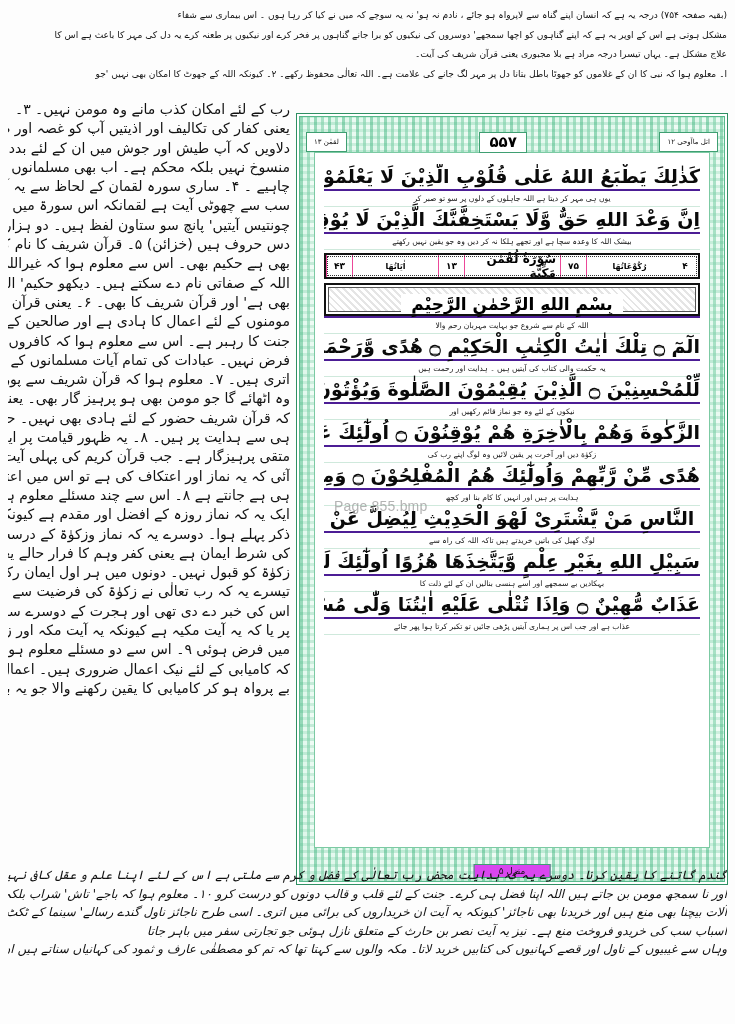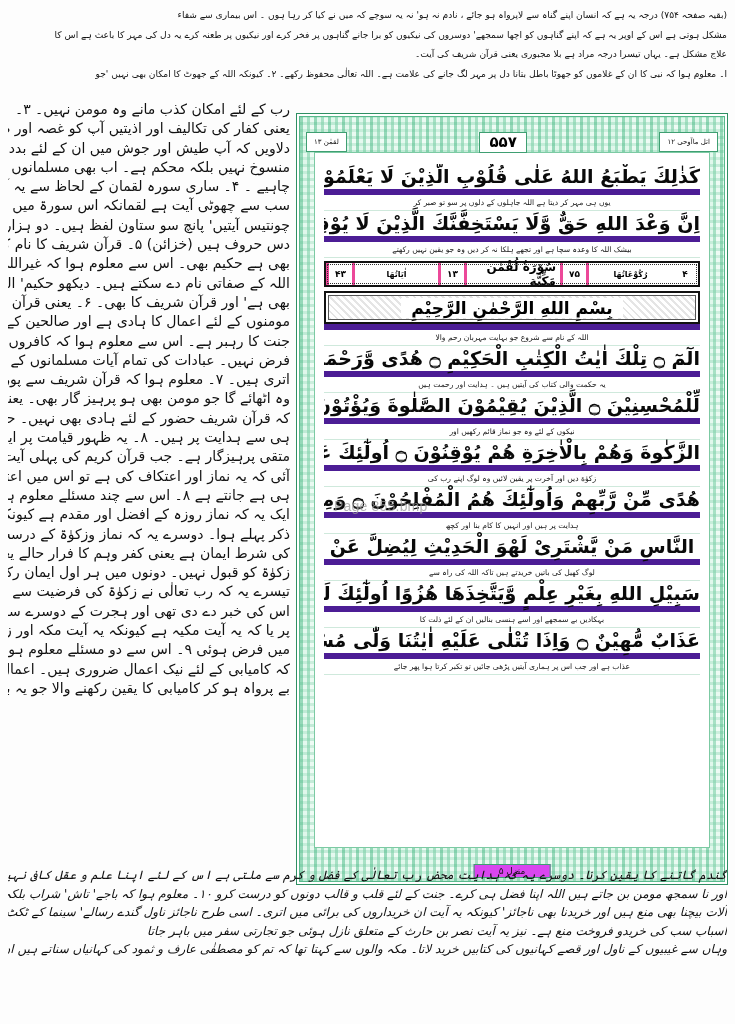--- a/index.html
+++ b/index.html
@@ -98,53 +98,53 @@
     white-space:nowrap;
     font-size:19px;line-height:25px;
     letter-spacing:-0.4px;
   }
   .trans-line{
     display:block;text-align:center;
     direction:rtl;unicode-bidi:bidi-override;
     font-family:"DejaVu Sans", sans-serif;
     font-size:7.6px;line-height:15px;color:#161616;
     white-space:nowrap;
-    border-top:6px solid #4c1d95;
+    border-top:2px solid #4c1d95;
     border-bottom:1px solid #cfe9dc;
     background:#fff;
   }
 
   
   .surah-band{
     position:relative;margin:3px 0 3px 0;height:26px;
     border:2px solid #111;background:#fff;
     display:flex;align-items:stretch;
     box-sizing:border-box;
   }
   .surah-band:before{
     content:"";position:absolute;inset:1px;
     border:1px dotted #333;pointer-events:none;
   }
   .sb-cell{
     display:flex;align-items:center;justify-content:center;
     direction:rtl;unicode-bidi:bidi-override;
     font-family:"DejaVu Sans", sans-serif;font-weight:bold;color:#000;
-    border-left:3px solid #ec4899;
+    border-left:1px solid #ec4899;
     padding:0 4px;box-sizing:border-box;
   }
   .sb-cell:last-child{border-left:none;}
   .sb-side{flex:0 0 86px;font-size:8px;}
   .sb-mid{flex:1 1 auto;font-size:12px;}
   .sb-num{flex:0 0 26px;font-size:9px;}
 
   
   .bism-band{
     position:relative;margin:4px 0 0 0;height:33px;
     border:2px solid #111;background:#fff;
-    display:flex;align-items:center;justify-content:center;
+    display:flex;align-items:flex-end;justify-content:center;
     box-sizing:border-box;
   }
   .bism-band:before{
     content:"";position:absolute;inset:2px;border:1px solid #555;
     background:
       repeating-linear-gradient(45deg, rgba(0,0,0,.10) 0 2px, transparent 2px 5px);
     pointer-events:none;
   }
   .bism-text{
     position:relative;z-index:2;background:#fff;padding:0 10px;

